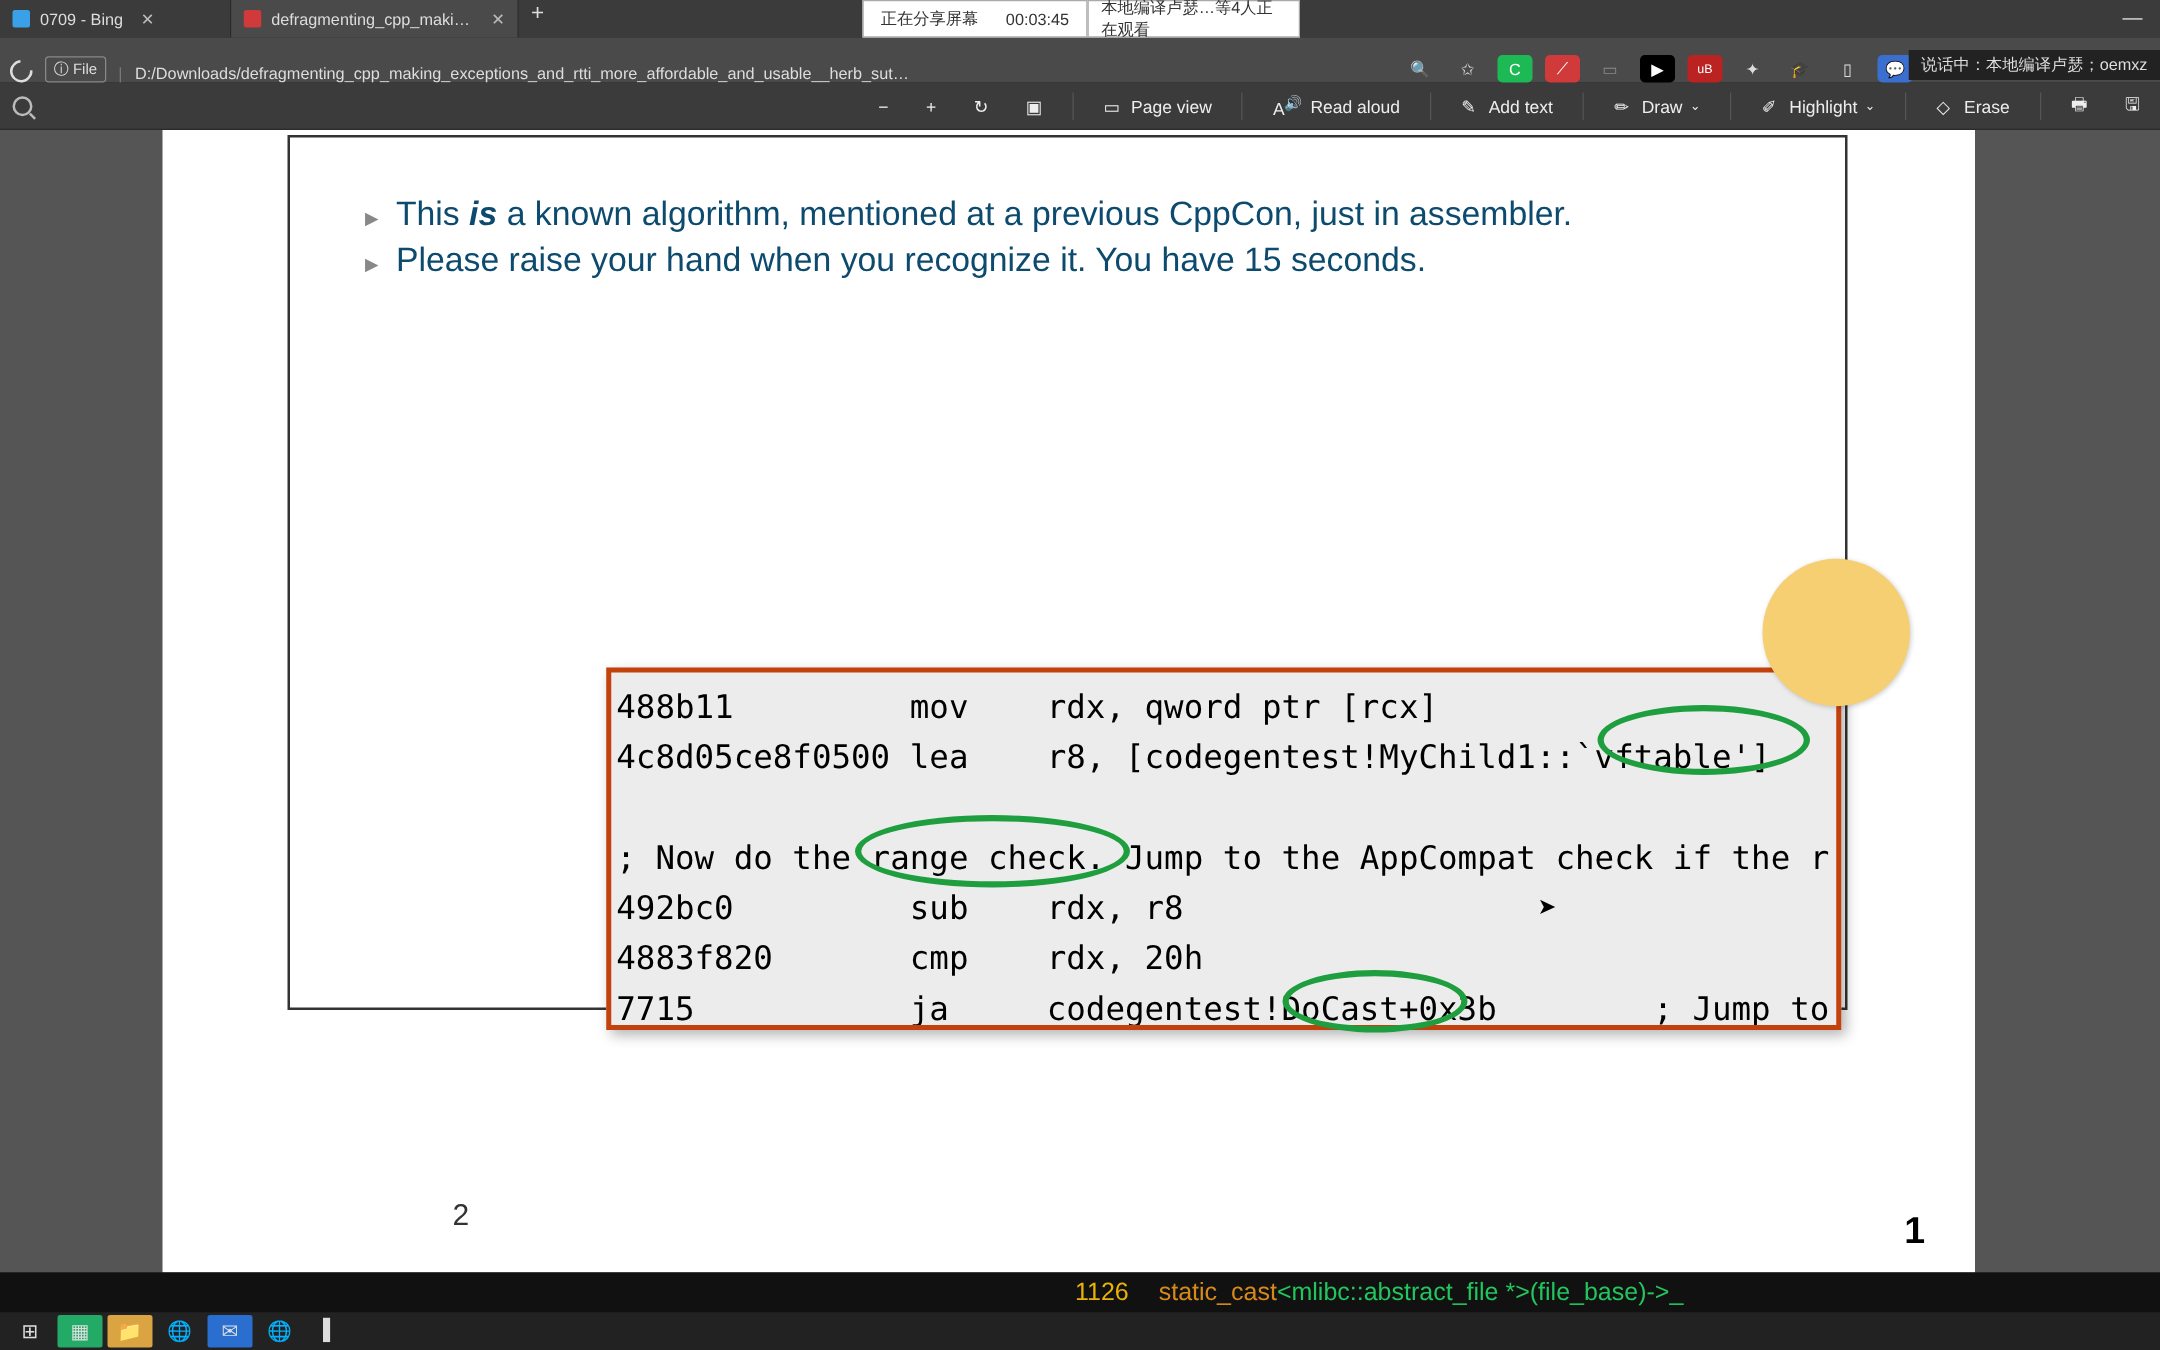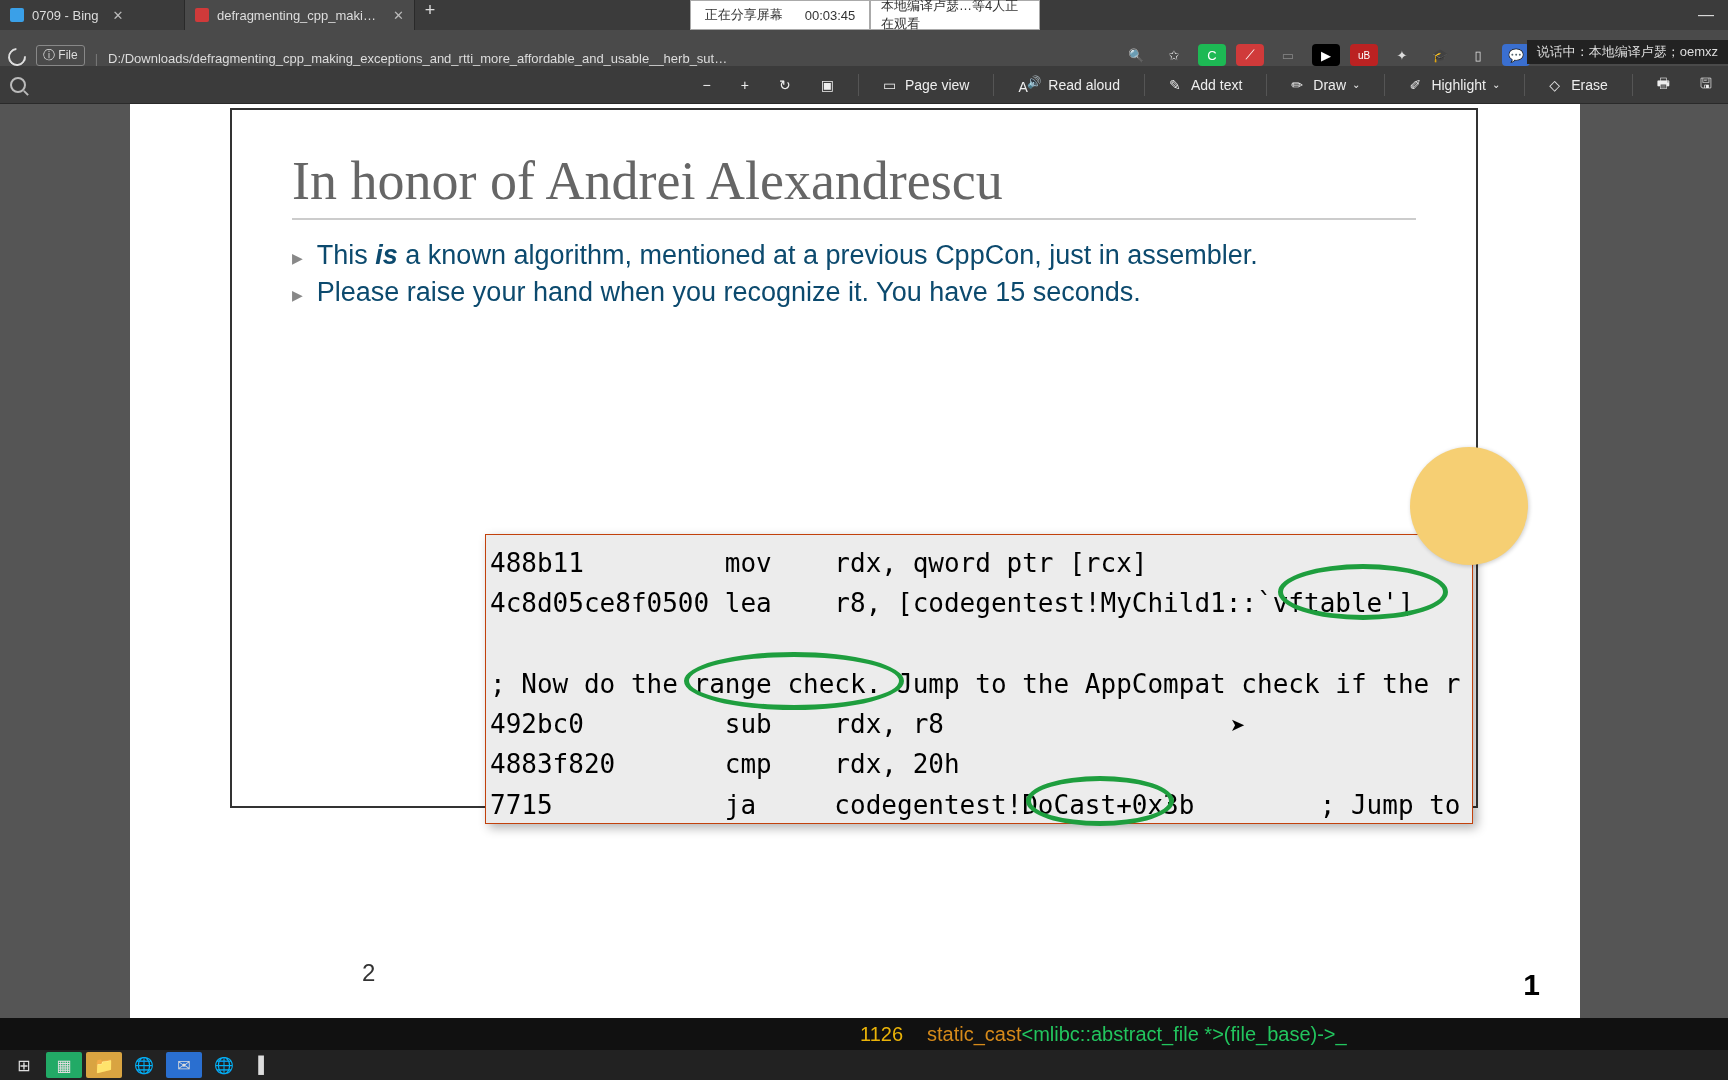--- a/index.html
+++ b/index.html
@@ -32,21 +32,21 @@
 .pdfbar .sep{width:1px;height:22px;background:#555}
 .ico{width:16px;height:16px;display:inline-block}
 .viewer{background:#555;height:calc(100% - 30px - 36px - 38px - 32px - 30px);overflow:hidden;position:relative}
 .paper{position:absolute;left:130px;top:0;width:1450px;height:100%;background:#fff}
 .slide{position:absolute;left:100px;top:4px;width:1248px;height:700px;border:2px solid #333;padding:40px 60px 20px;background:#fff}
 .slide h1{font-family:Georgia,'Times New Roman',serif;font-weight:400;font-size:54px;color:#666;border-bottom:2px solid #ccc;padding-bottom:6px;margin-bottom:20px}
 .bullets{list-style:none}
 .bullets li{display:flex;gap:14px;font-size:27px;color:#0c4a6e;margin:6px 0}
 .bullets li:before{content:"▶";font-size:14px;color:#888;margin-top:10px}
 .em{font-style:italic;font-weight:700}
-.codebox{position:absolute;left:355px;top:430px;width:988px;height:290px;background:#ececec;border:1px solid #c2410c;box-shadow:4px 4px 10px rgba(0,0,0,.3);font-family:Consolas,monospace;font-size:26px;line-height:1.55;padding:8px 4px;white-space:pre;overflow:hidden}
+.codebox{position:absolute;left:355px;top:430px;width:988px;height:290px;background:#ececec;border:4px solid #c2410c;box-shadow:4px 4px 10px rgba(0,0,0,.3);font-family:Consolas,monospace;font-size:26px;line-height:1.55;padding:8px 4px;white-space:pre;overflow:hidden}
 .circle{position:absolute;width:118px;height:118px;background:#f6cf73;border-radius:50%;left:1280px;top:343px;box-shadow:1px 1px 4px rgba(0,0,0,.2);z-index:5}
 .oval{position:absolute;border:5px solid #1e9e3e;border-radius:50%;z-index:6}
 .pgin{position:absolute;right:24px;bottom:10px;font-size:22px;color:#444}
 .pgout{position:absolute;left:232px;top:855px;font-size:24px;color:#333}
 .bigpg{position:absolute;right:40px;bottom:16px;font-size:30px;font-weight:700;color:#000}
 .cursor{position:absolute;left:1100px;top:610px;font-size:18px;color:#000;z-index:8}
 .bottombar{position:absolute;bottom:30px;left:0;right:0;height:32px;background:#111;display:flex;align-items:center;font-family:Consolas,monospace;font-size:20px}
 .bottombar .ln{color:#eab308;padding:0 24px 0 860px}
 .bottombar .kw{color:#d68a1a}
 .bottombar .code{color:#22c55e}
@@ -150,21 +150,20 @@
       <span>Erase</span>
     </div>
   <div class="sep"></div>
   <div class="btn">🖶</div>
   <div class="btn">🖫</div>
 </div>
 
 <div class="viewer">
   <div class="paper">
     <div class="slide">
-      <h1>In honor of Andrei Alexandrescu</h1>
       <ul class="bullets">
         <li>
           <span><span>This </span><span class="em">is</span><span> a known algorithm, mentioned at a previous CppCon, just in assembler.</span></span>
         </li>
         <li>
           <span>Please raise your hand when you recognize it. You have 15 seconds.</span>
         </li>
       </ul>
       <div class="pgin">2</div>
     </div>

